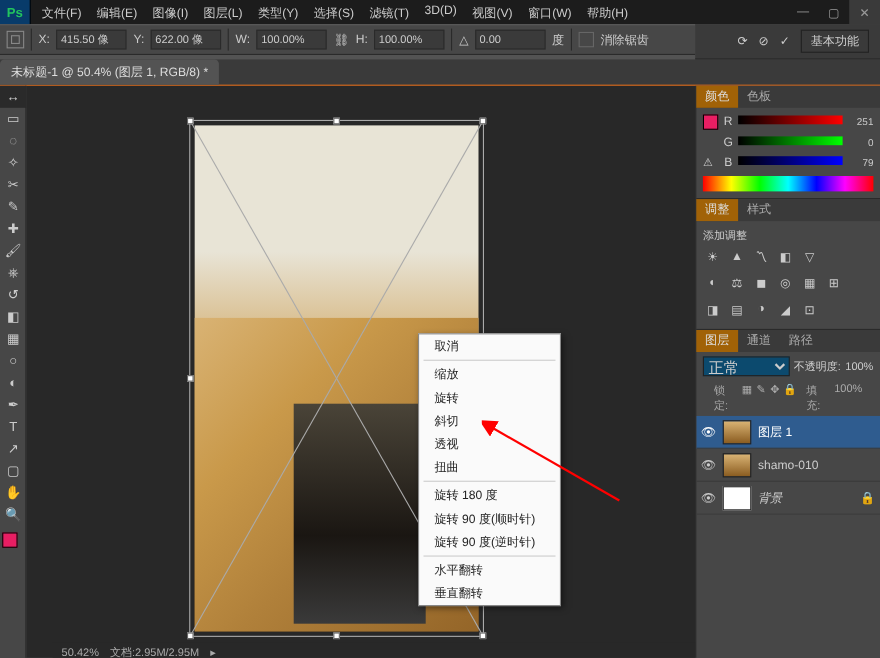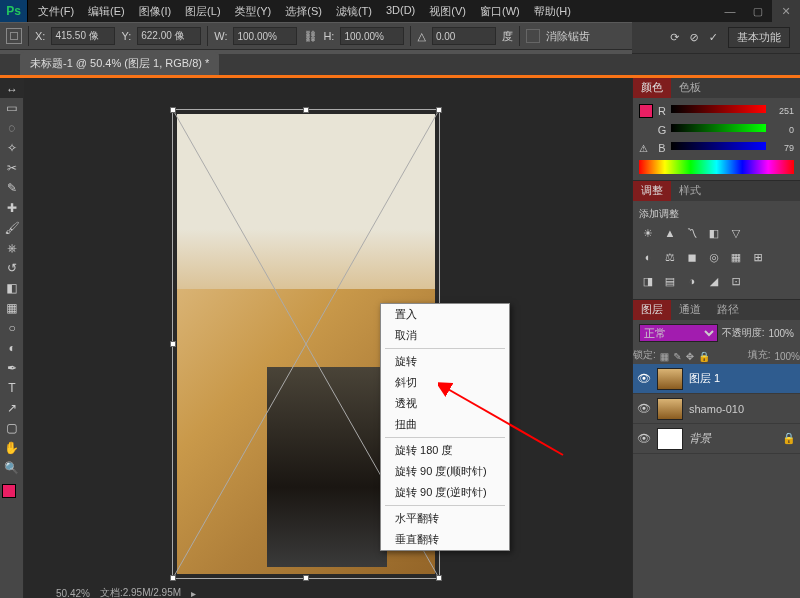--- a/index.html
+++ b/index.html
@@ -15,21 +15,21 @@
 .close { background: #3a3a3a; }
 
 
 .optionsbar { height: 28px; background: #474747; border-top: 1px solid #5a5a5a; border-bottom: 1px solid #2a2a2a; display: flex; align-items: center; gap: 6px; padding: 0 6px; }
 .optionsbar .sep { width: 1px; height: 20px; background: #2a2a2a; }
 .optionsbar .lbl { color: #ccc; }
 .optionsbar input { background: #3a3a3a; border: 1px solid #2a2a2a; color: #ccc; width: 64px; height: 18px; font-size: 10px; padding: 0 3px; }
 .chk { width: 14px; height: 14px; border: 1px solid #666; display: inline-block; vertical-align: middle; }
 
 
-.tabbar { height: 24px; background: #3a3a3a; border-bottom: 3px solid #f97316; display: flex; align-items: flex-end; padding-left: 20px; }
+.tabbar { height: 24px; background: #3a3a3a; border-bottom: 1px solid #f97316; display: flex; align-items: flex-end; }
 .tab { background: #535353; padding: 4px 10px; color: #ddd; border-top-left-radius: 4px; border-top-right-radius: 4px; }
 
 
 .main { display: flex; height: calc(598px - 22px - 28px - 24px); position: relative; }
 
 
 .toolbox { width: 24px; background: #474747; border-right: 1px solid #2a2a2a; display: flex; flex-direction: column; }
 .tool { width: 24px; height: 20px; display: flex; align-items: center; justify-content: center; color: #ccc; font-size: 12px; }
 .tool.active { background: #2a2a2a; }
 .colorsw { margin-top: 4px; padding: 2px; }
@@ -50,39 +50,39 @@
 
 
 .rt-sticky { height: 32px; background: #3a3a3a; display: flex; align-items: center; justify-content: flex-end; gap: 10px; padding: 0 10px; border-bottom: 1px solid #2a2a2a; }
 .rt-sticky .pbtn { padding: 2px 8px; background: #3a3a3a; border: 1px solid #222; }
 
 
 .rightp { width: 168px; background: #474747; border-left: 1px solid #2a2a2a; display: flex; flex-direction: column; }
 .panel { border-bottom: 1px solid #2a2a2a; }
 .panel-tabs { display: flex; background: #3a3a3a; height: 20px; }
 .ptab { padding: 2px 8px; color: #aaa; }
-.ptab.active { background: #7f1d1d; color: #ddd; }
+.ptab.active { background: #a16207; color: #ddd; }
 .panel-body { padding: 6px; }
 
 .slider-row { display: flex; align-items: center; gap: 4px; margin-bottom: 6px; }
 .slider-row .ch { width: 10px; text-align: center; }
 .slider-track { flex: 1; height: 12px; position: relative; }
 .slider-track .bar { height: 8px; }
 .slider-val { width: 24px; font-size: 9px; text-align: right; }
 .r-grad { background: linear-gradient(to right, #000, #f00); }
 .g-grad { background: linear-gradient(to right, #000, #0f0); }
 .b-grad { background: linear-gradient(to right, #000, #00f); }
 .hue-strip { height: 14px; background: linear-gradient(to right, #f00, #ff0, #0f0, #0ff, #00f, #f0f, #f00); }
 
 .adj-icons { display: flex; flex-wrap: wrap; gap: 4px; padding: 4px 0; }
 .adj-icons span { width: 18px; height: 16px; display: inline-flex; align-items: center; justify-content: center; color: #ccc; font-size: 11px; }
 
 .layer-opts { display: flex; gap: 4px; padding: 4px 6px; align-items: center; }
-.layer-opts select { background: #a21caf; border: 1px solid #222; color: #ccc; font-size: 11px; height: 18px; flex: 1; }
-.lock-row { display: flex; gap: 4px; padding: 2px 0; align-items: flex-end; color: #aaa; }
+.layer-opts select { background: #0c4a6e; border: 1px solid #222; color: #ccc; font-size: 14px; height: 18px; flex: 1; }
+.lock-row { display: flex; gap: 4px; padding: 2px 16px; align-items: flex-start; color: #aaa; }
 .layer-list { overflow: auto; }
 .layer-row { display: flex; align-items: center; height: 30px; border-bottom: 1px solid #3a3a3a; padding: 0 4px; gap: 6px; }
 .layer-row.active { background: #2f5c8f; color: #fff; }
 .eye { width: 14px; height: 14px; display: inline-flex; align-items: center; justify-content: center; }
 .thumb { width: 26px; height: 22px; background: #fff; border: 1px solid #222; }
 
 
 .ctx { position: absolute; left: 380px; top: 303px; width: 130px; background: #fafafa; color: #222; box-shadow: 2px 2px 6px rgba(0,0,0,.5); border: 1px solid #888; z-index: 100; font-size: 11px; }
 .ctx .mi { padding: 3px 14px; }
 .ctx .mi.hl { background: #9cc3ee; }
@@ -315,23 +315,23 @@
           <div class="thumb"></div>
           <span style="font-style:italic">背景</span>
           <span style="margin-left:auto">🔒</span>
         </div>
       </div>
     </div>
   </div>
 </div>
 
 <div class="ctx">
-  <div class="mi">置入</div>
   <div class="mi">取消</div>
   <div class="msep"></div>
+  <div class="mi">缩放</div>
   <div class="mi">旋转</div>
   <div class="mi">斜切</div>
   <div class="mi">透视</div>
   <div class="mi">扭曲</div>
   <div class="msep"></div>
   <div class="mi">旋转 180 度</div>
   <div class="mi">旋转 90 度(顺时针)</div>
   <div class="mi">旋转 90 度(逆时针)</div>
   <div class="msep"></div>
   <div class="mi">水平翻转</div>

